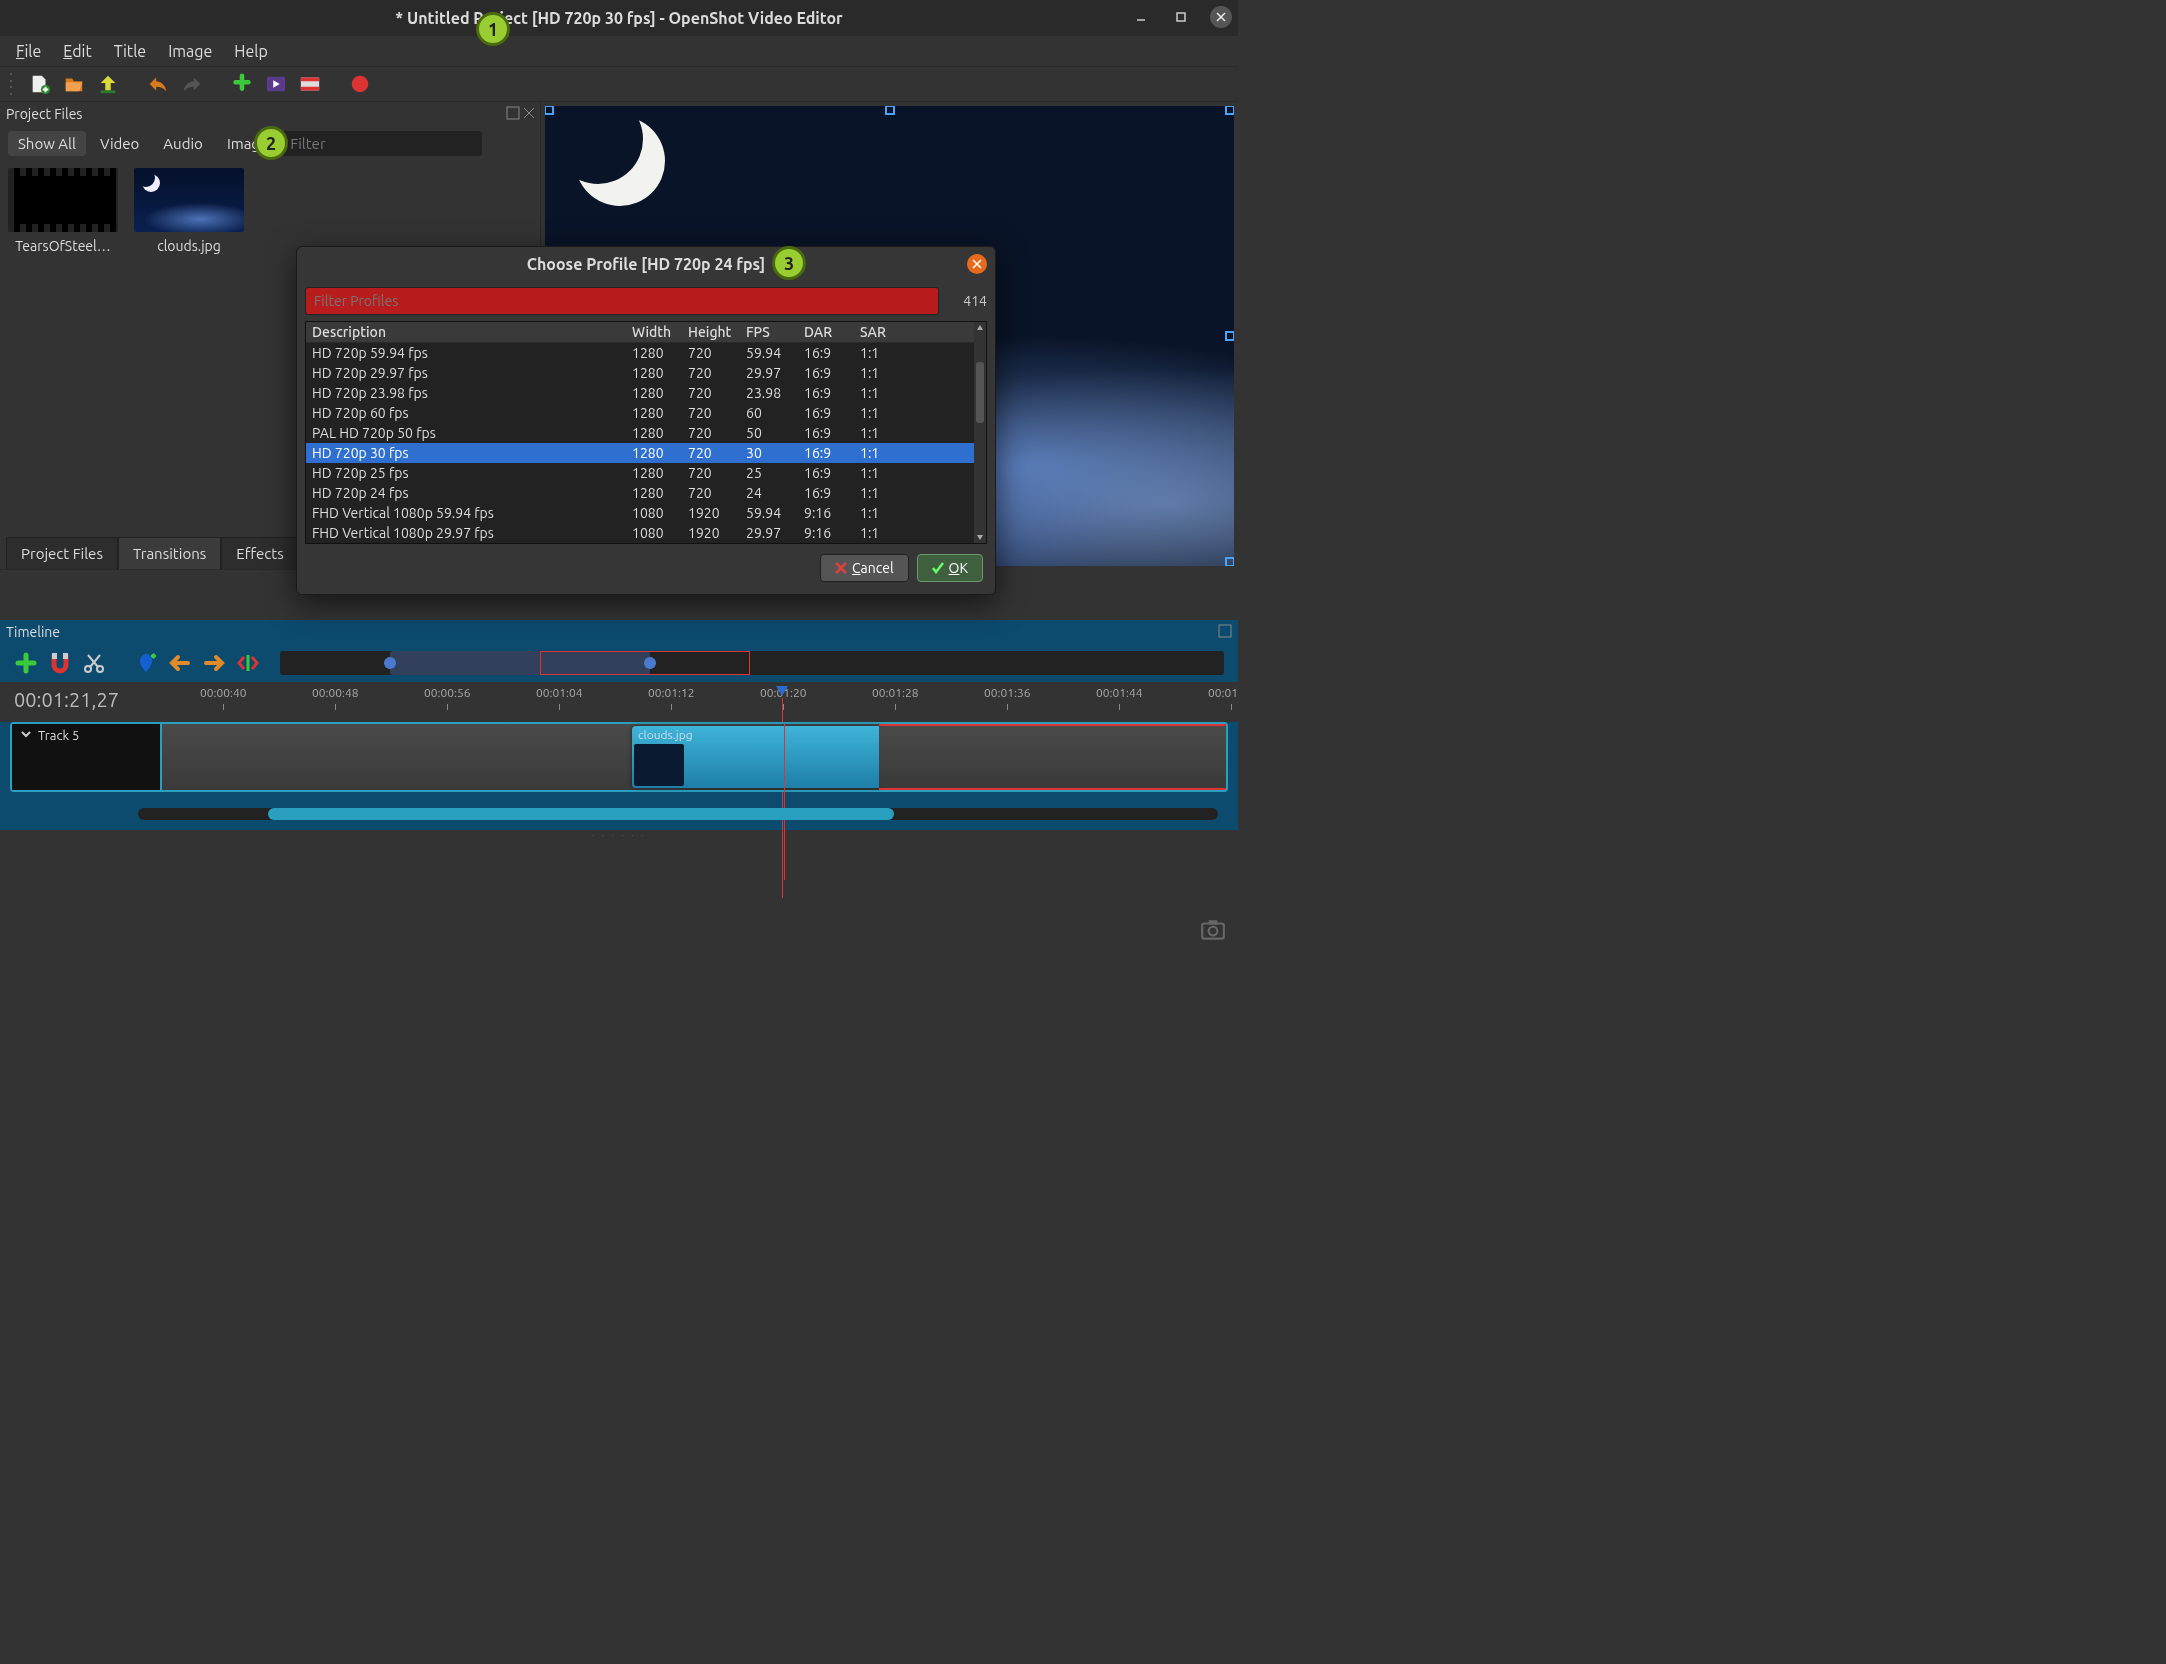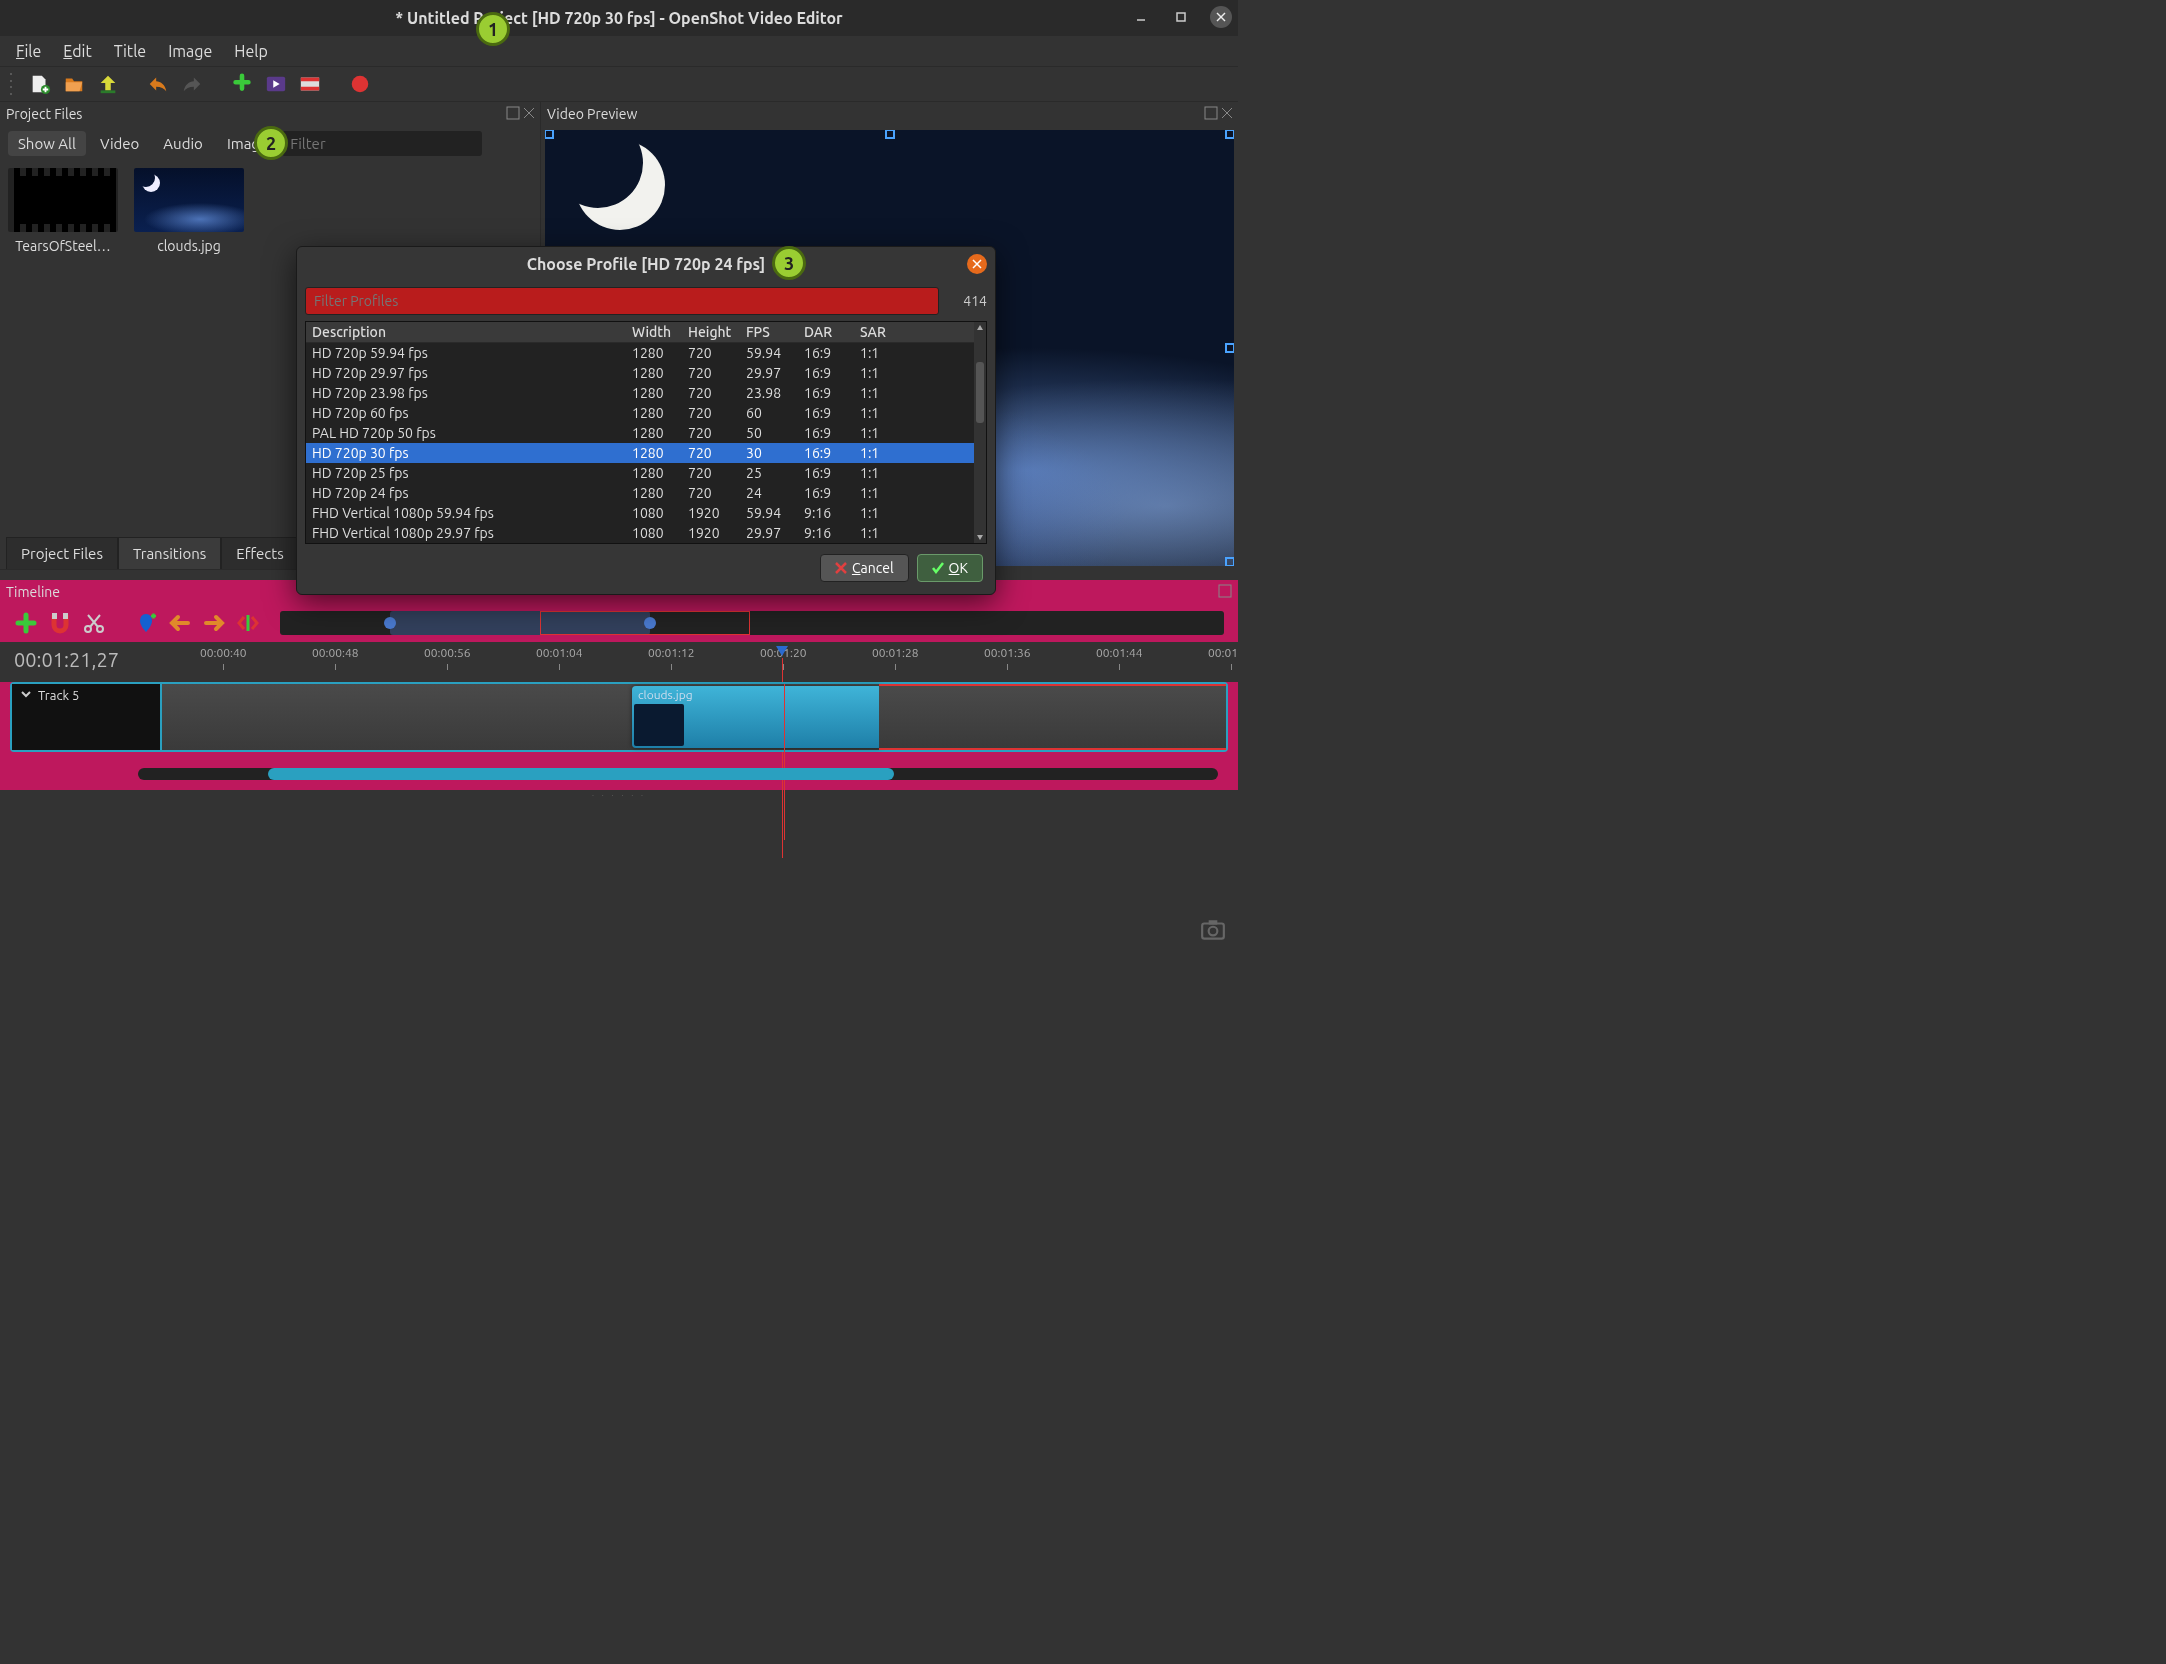--- a/index.html
+++ b/index.html
@@ -55,21 +55,21 @@
 .h.ml{top:50%;left:-1px;transform:translateY(-50%);} .h.mr{top:50%;right:-1px;transform:translateY(-50%);}
 .snapshot-btn { position:absolute; right:12px; bottom:4px; cursor:pointer; opacity:0.6;}
 .snapshot-btn svg{width:26px;height:26px;}
 
 
 .bottom-tabs { height:34px; display:flex; align-items:flex-end; background:#333; padding:0 6px; gap:0; border-bottom:1px solid #2a2a2a;}
 .btab { padding:7px 14px; background:#2d2d2d; border:1px solid #222; border-bottom:none; cursor:pointer; font-size:15px;}
 .btab.active { background:#3b3b3b; }
 
 
-.timeline-panel { background:#be185d; }
+.timeline-panel { background:#0c4a6e;margin-top:40px; }
 .timeline-header { height:24px; display:flex; align-items:center; padding:0 6px; font-size:14px; position:relative;}
 .timeline-header .hdr-icons{position:absolute;right:6px;}
 .tl-toolbar { height:38px; display:flex; align-items:center; gap:10px; padding:0 14px; }
 .tl-toolbar .tool-icon svg{width:24px;height:24px;}
 .tl-mini { flex:1; height:24px; margin-left:10px; background:#222; border-radius:3px; position:relative; }
 .tl-mini .mini-view { position:absolute; left:110px; width:260px; top:0; bottom:0; background:rgba(80,120,200,0.35); border-radius:3px;}
 .tl-mini .mini-view::before,.tl-mini .mini-view::after{content:"";position:absolute;top:50%;width:12px;height:12px;background:#4a7ad0;border-radius:50%;transform:translateY(-50%);}
 .tl-mini .mini-view::before{left:-6px;} .tl-mini .mini-view::after{right:-6px;}
 .tl-mini .mini-sel { position:absolute; left:260px; width:210px; top:0; bottom:0; border:1px solid #d33; }
 
@@ -260,31 +260,20 @@
 
     <div class="bottom-tabs">
       <div class="btab">Project Files</div>
       <div class="btab active">Transitions</div>
       <div class="btab">Effects</div>
       <div class="btab">Emojis</div>
     </div>
   </div>
 
   <div class="preview-panel">
-    <div class="panel-hdr">
-      <span>Video Preview</span>
-      <div class="hdr-icons">
-        <span><svg viewBox="0 0 14 14">
-              <rect x="1" y="1" width="12" height="12" fill="none" stroke="#888"></rect>
-            </svg></span>
-        <span><svg viewBox="0 0 14 14">
-              <path d="M2 2l10 10M12 2L2 12" stroke="#888"></path>
-            </svg></span>
-      </div>
-    </div>
     <div class="preview-body">
       <div class="cloud"></div>
       <div class="sel-handles">
         <div class="h tl"></div>
           <div class="h tc"></div>
           <div class="h tr"></div>
         <div class="h ml"></div>
           <div class="h mr"></div>
         <div class="h bl"></div>
           <div class="h bc"></div>

